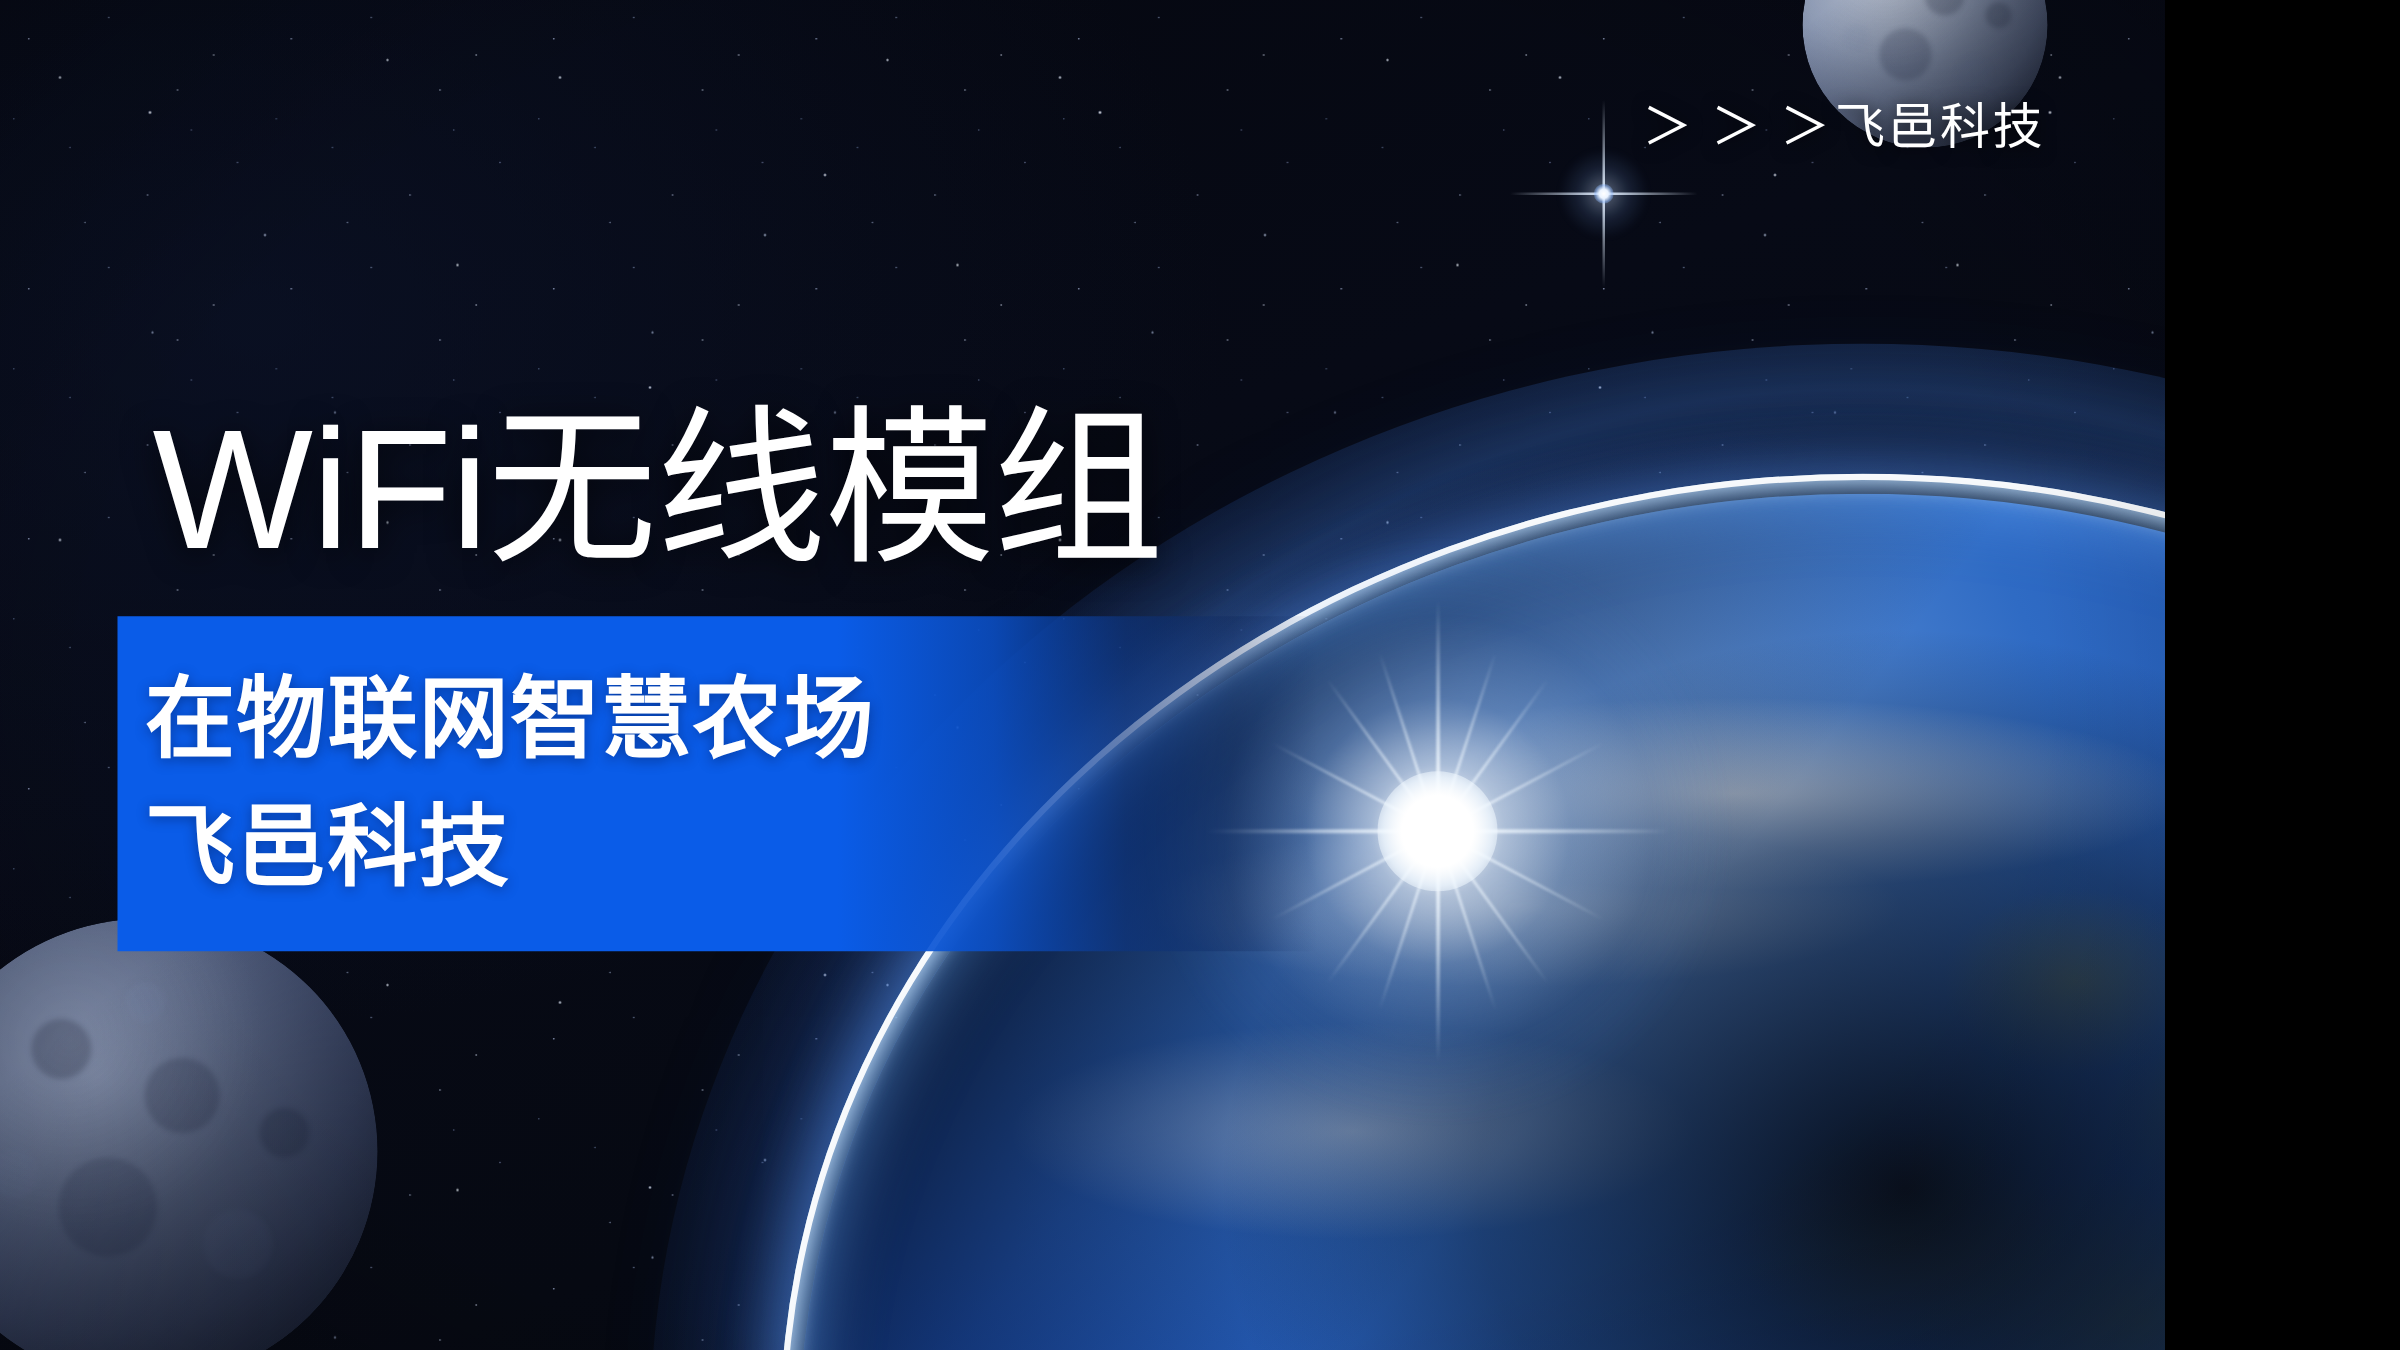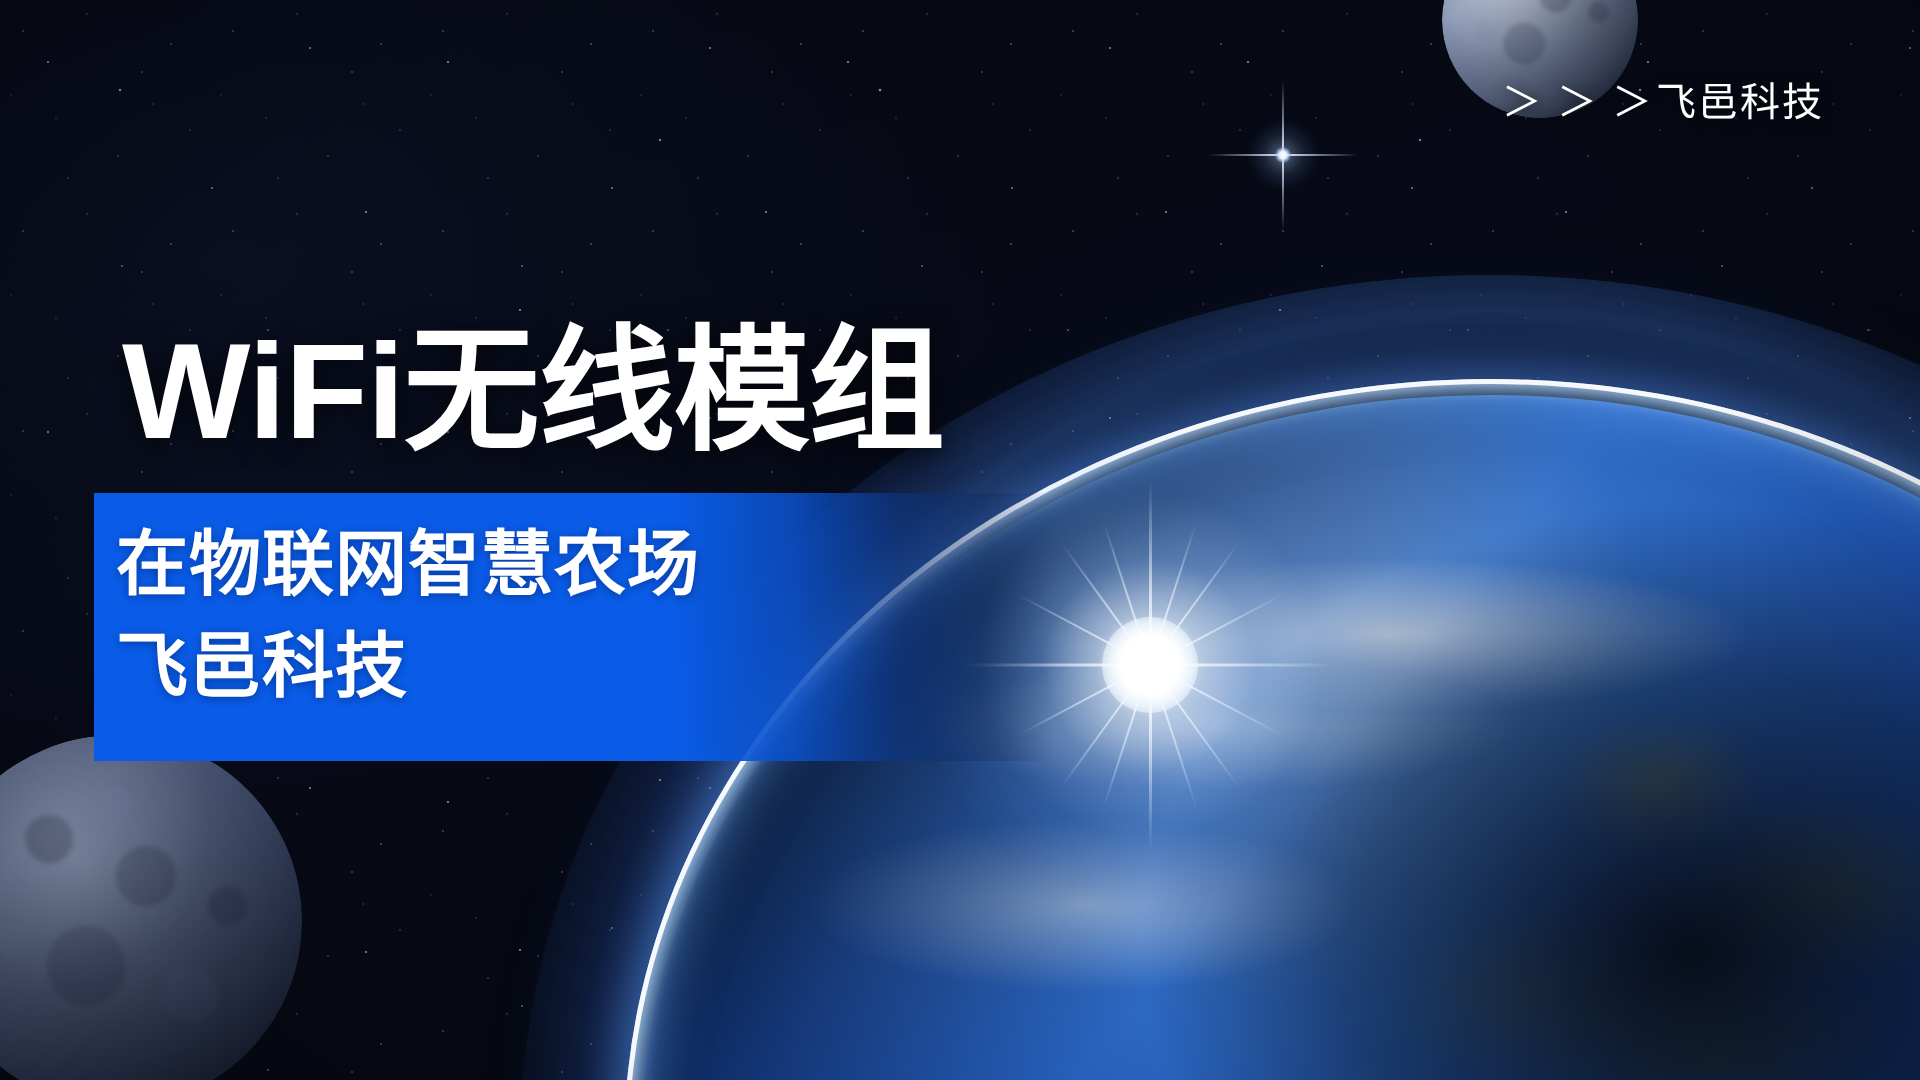--- a/index.html
+++ b/index.html
@@ -1,21 +1,21 @@
 <!DOCTYPE html>
 <html lang="zh-CN"><head>
 <meta charset="utf-8">
 <title>WiFi无线模组 在物联网智慧农场应用方案</title>
 <style>
   html,body{margin:0;padding:0;background:#000;}
   *{box-sizing:border-box;}
 
   #stage{
     position:relative;
-    width:1920px;height:1080px;
+    width:1732px;height:1080px;
     overflow:hidden;
     background:#05070f;
     font-family:"Liberation Sans","DejaVu Sans",sans-serif;
     -webkit-font-smoothing:antialiased;
   }
 
   
   .space-base{
     position:absolute;inset:0;
     background:
@@ -195,35 +195,35 @@
     white-space:nowrap;
     text-shadow:0 2px 14px rgba(0,0,0,.75);
   }
   #brand .chev{margin-right:2px;font-weight:400;}
 
   
   #headline{
     position:absolute;left:122px;top:322px;
     color:#ffffff;
     font-size:136px;
-    font-weight:700;
+    font-weight:400;
     line-height:1.02;
     letter-spacing:-1px;
     white-space:nowrap;
     text-shadow:0 4px 26px rgba(0,0,0,.70);
   }
 
   
   #subtitle-panel{
     position:absolute;left:94px;top:493px;
     width:960px;height:268px;
     background:linear-gradient(to right,
       #0a5ce8 0%, #0a5ce8 60%, rgba(11,80,200,.88) 73%,
       rgba(12,52,128,.62) 84%, rgba(12,36,88,.30) 93%, rgba(10,24,60,0) 100%);
-    padding:20px 0 0 22px;
+    padding:32px 0 0 22px;
   }
   #subtitle-panel .line{
     color:#ffffff;
     font-size:72px;
     font-weight:700;
     line-height:1.42;
     letter-spacing:1px;
     white-space:nowrap;
     text-shadow:0 2px 10px rgba(0,20,70,.45);
   }

